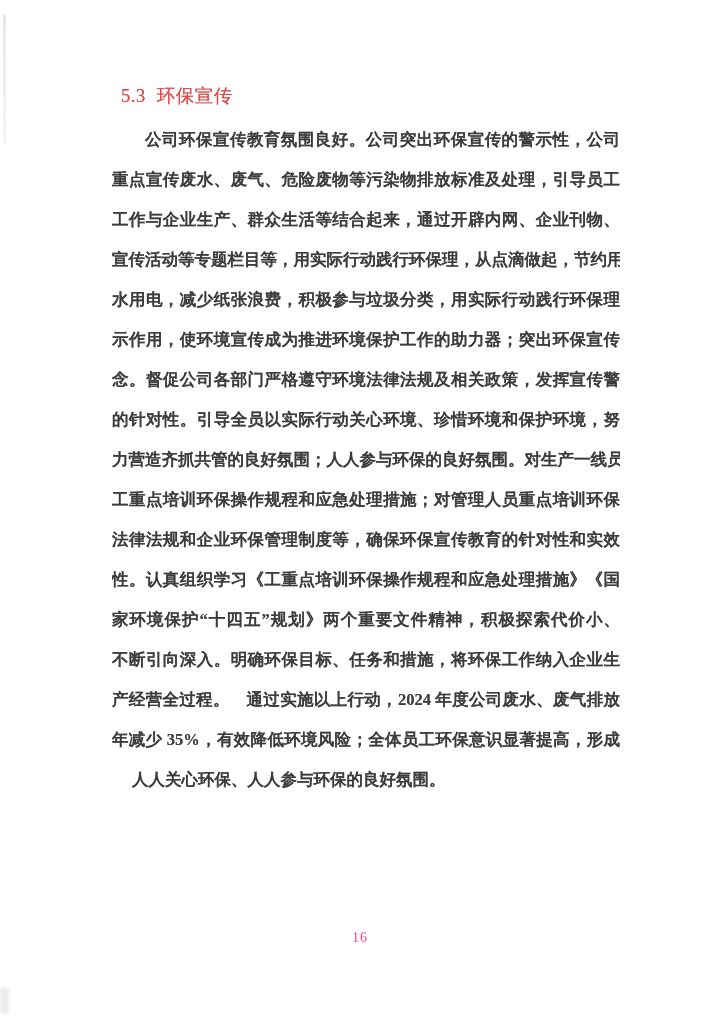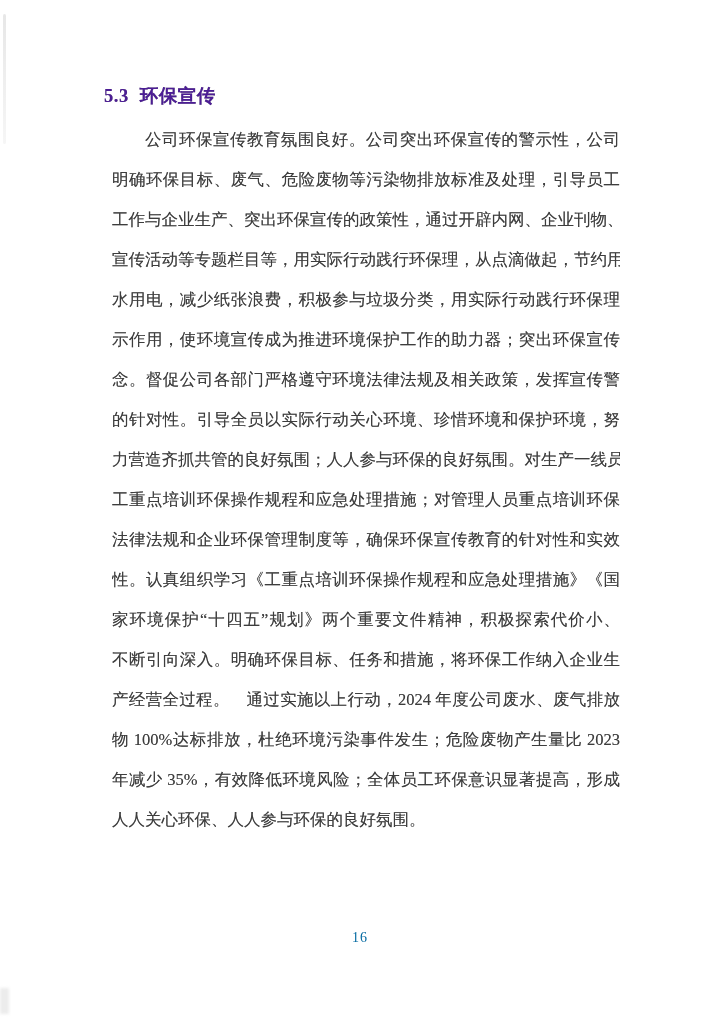--- a/index.html
+++ b/index.html
@@ -26,93 +26,94 @@
     position: absolute;
     left: 0px;
     top: 988px;
     width: 9px;
     height: 26px;
     background: #ececec;
     filter: blur(1.6px);
   }
   .heading {
     position: absolute;
-    left: 104px;
+    left: 121px;
     top: 84px;
     margin: 0;
     font-size: 18.5px;
     line-height: 24px;
-    font-weight: bold;
-    color: #4c1d95;
+    font-weight: normal;
+    color: #ef4444;
     letter-spacing: 0.5px;
     text-shadow: 0 0 0.4px rgba(48,48,48,0.55);
   }
   .heading .hgap { display: inline-block; width: 11px; }
   .body-block {
     position: absolute;
     left: 112px;
     top: 120px;
     width: 508px;
+    font-weight: bold;
   }
   .line {
     height: 40px;
     line-height: 40px;
     font-size: 16.5px;
     color: #3d3d3d;
     text-align: justify;
     text-align-last: justify;
     text-shadow: 0 0 0.45px rgba(61,61,61,0.55);
     overflow: hidden;
     white-space: nowrap;
   }
   .line.first {
     padding-left: 33px;
     box-sizing: border-box;
   }
   .line.final {
     text-align-last: left;
+    margin-left: 20px;
   }
   .pagenum {
     position: absolute;
     left: 0;
     top: 930px;
     width: 100%;
     text-align: center;
     font-size: 14px;
-    color: #0369a1;
+    color: #ec4899;
     letter-spacing: 1px;
     font-family: Liberation Serif, serif;
   }
 </style>
 </head>
 <body>
 
 <div class="page">
 
   <div class="artifact-edge-line"></div>
   <div class="artifact-smudge"></div>
 
   <h2 class="heading"><span>5.3</span><span class="hgap"></span><span>环保宣传</span></h2>
 
   <div class="body-block" id="paragraph">
       <div class="line first">公司环保宣传教育氛围良好。公司突出环保宣传的警示性，公司</div>
-      <div class="line">明确环保目标、废气、危险废物等污染物排放标准及处理，引导员工</div>
-      <div class="line">工作与企业生产、突出环保宣传的政策性，通过开辟内网、企业刊物、</div>
+      <div class="line">重点宣传废水、废气、危险废物等污染物排放标准及处理，引导员工</div>
+      <div class="line">工作与企业生产、群众生活等结合起来，通过开辟内网、企业刊物、</div>
       <div class="line">宣传活动等专题栏目等，用实际行动践行环保理，从点滴做起，节约用</div>
       <div class="line">水用电，减少纸张浪费，积极参与垃圾分类，用实际行动践行环保理</div>
       <div class="line">示作用，使环境宣传成为推进环境保护工作的助力器；突出环保宣传</div>
       <div class="line">念。督促公司各部门严格遵守环境法律法规及相关政策，发挥宣传警</div>
       <div class="line">的针对性。引导全员以实际行动关心环境、珍惜环境和保护环境，努</div>
       <div class="line">力营造齐抓共管的良好氛围；人人参与环保的良好氛围。对生产一线员</div>
       <div class="line">工重点培训环保操作规程和应急处理措施；对管理人员重点培训环保</div>
       <div class="line">法律法规和企业环保管理制度等，确保环保宣传教育的针对性和实效</div>
       <div class="line">性。认真组织学习《工重点培训环保操作规程和应急处理措施》《国</div>
       <div class="line">家环境保护“十四五”规划》两个重要文件精神，积极探索代价小、</div>
       <div class="line">不断引向深入。明确环保目标、任务和措施，将环保工作纳入企业生</div>
       <div class="line">产经营全过程。　通过实施以上行动，2024 年度公司废水、废气排放</div>
-      <div class="line">物 100%达标排放，杜绝环境污染事件发生；危险废物产生量比 2023</div>
       <div class="line">年减少 35%，有效降低环境风险；全体员工环保意识显著提高，形成</div>
       <div class="line final">人人关心环保、人人参与环保的良好氛围。</div>
     </div>
 
   <div class="pagenum">16</div>
 
 </div>
 
 </body></html>

